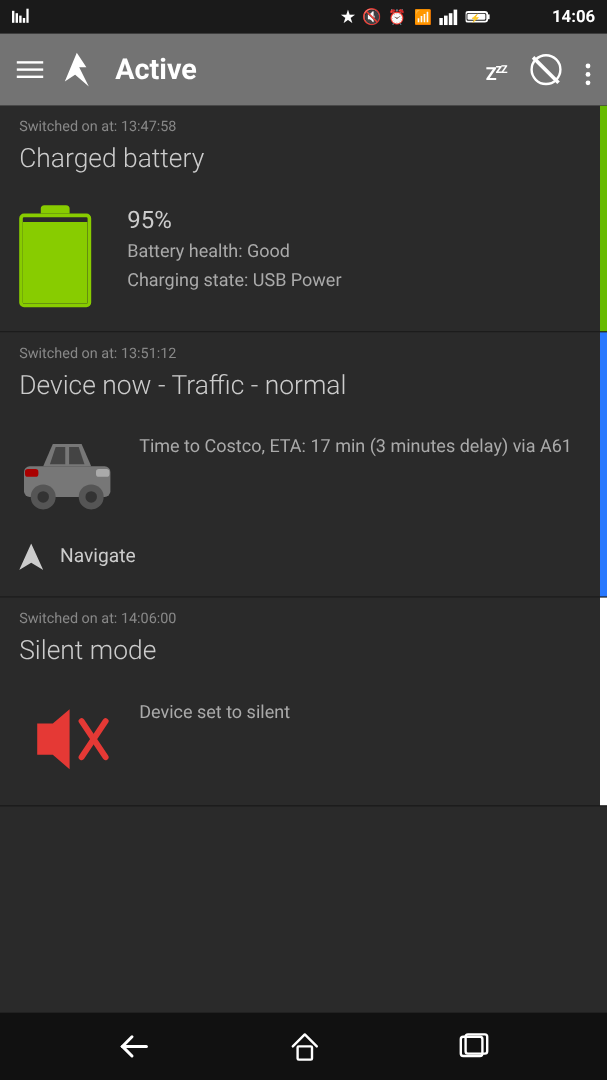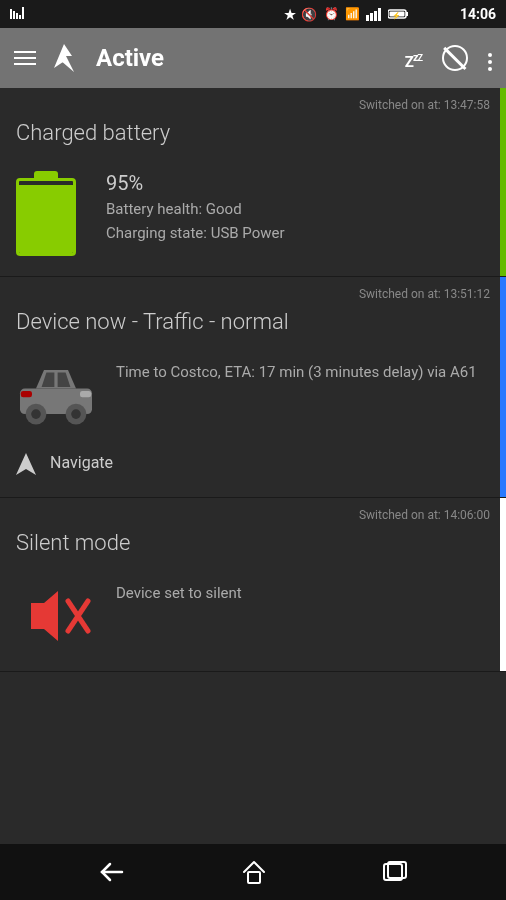--- a/index.html
+++ b/index.html
@@ -121,21 +121,21 @@
       bottom: 0;
       width: 6px;
     }
     .card-side-green { background: #66bb00; }
     .card-side-blue { background: #2979ff; }
     .card-side-white { background: #ffffff; }
 
     .card-header {
       padding: 10px 16px 6px 16px;
       display: flex;
-      justify-content: flex-end;
+      justify-content: flex-start;
       align-items: center;
     }
     .card-switched-time {
       font-size: 12px;
       color: #888;
     }
     .card-title {
       padding: 2px 32px 16px 16px;
       font-size: 22px;
       color: #ccc;

